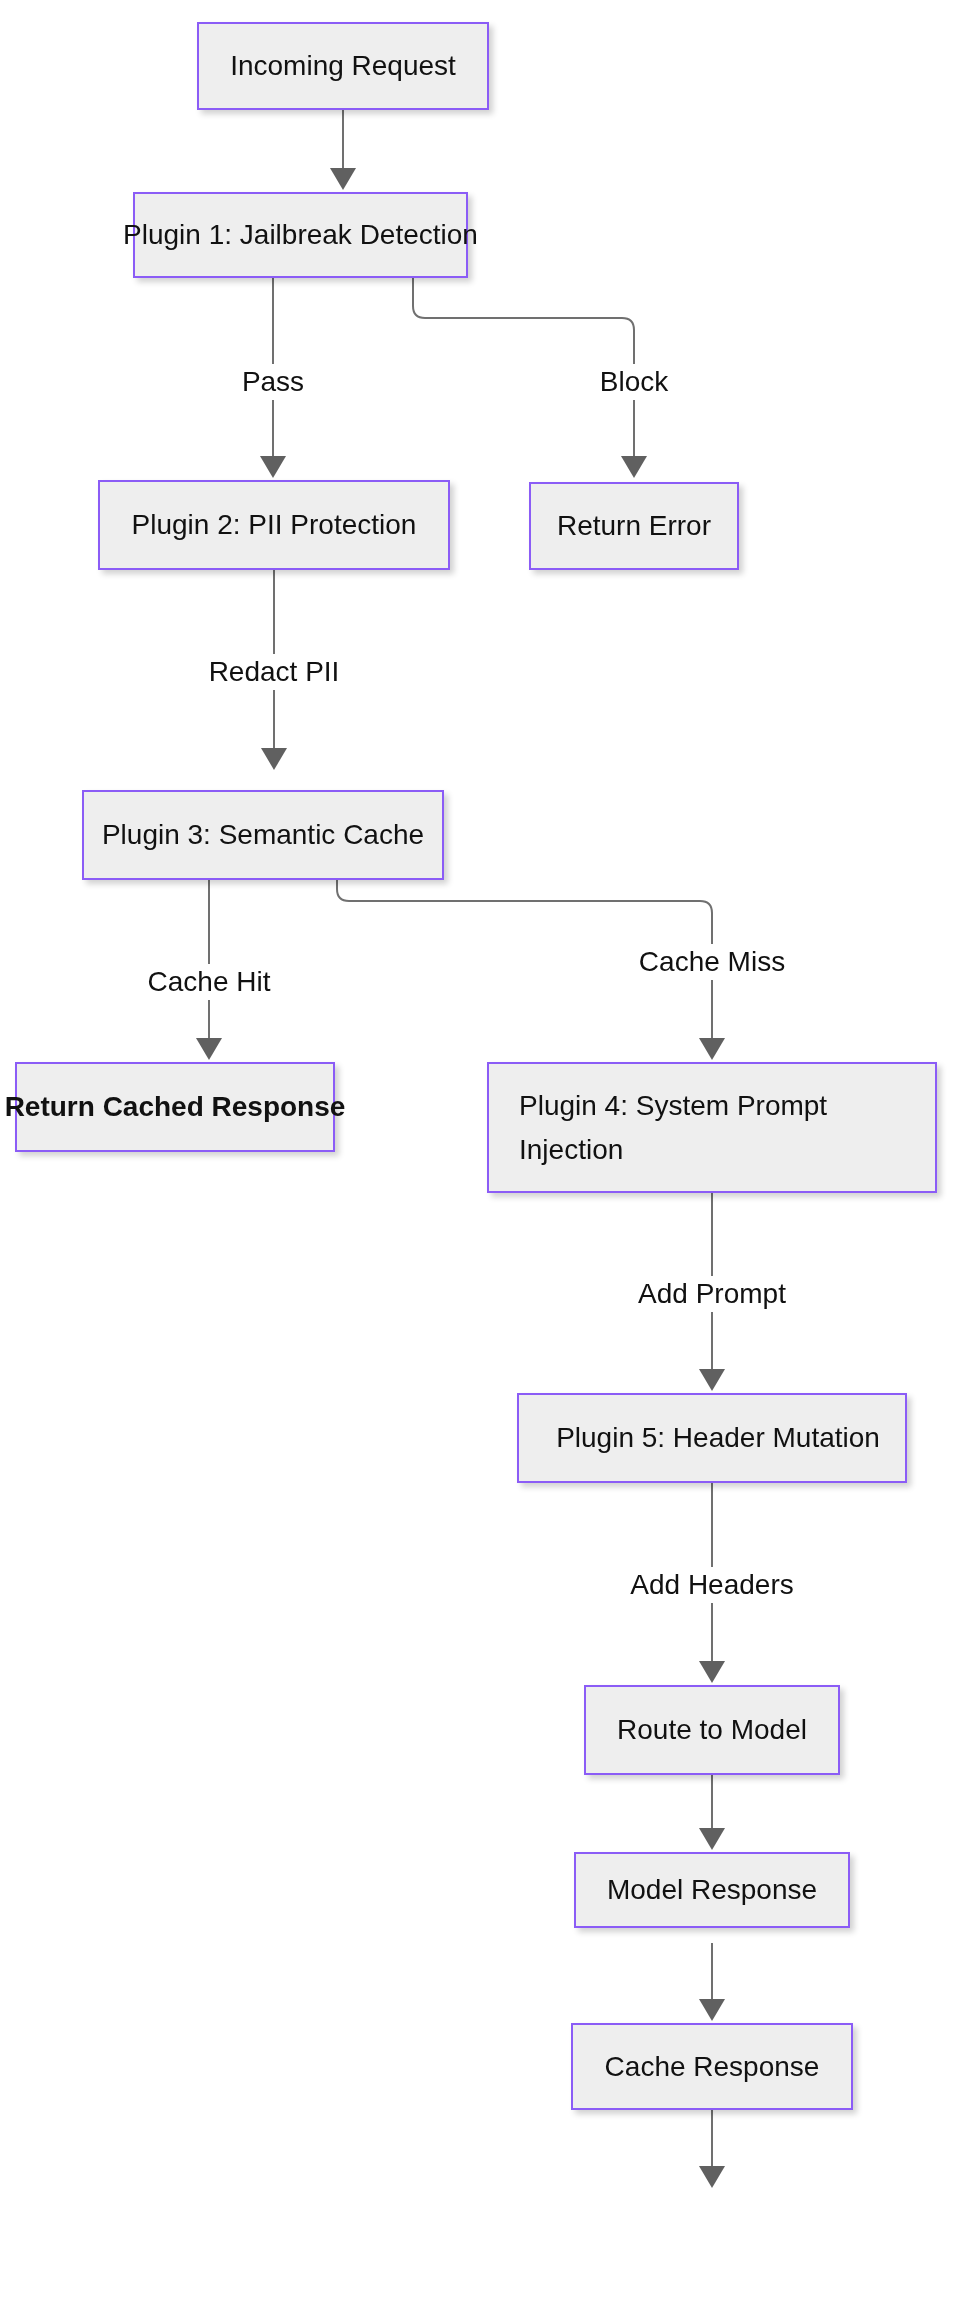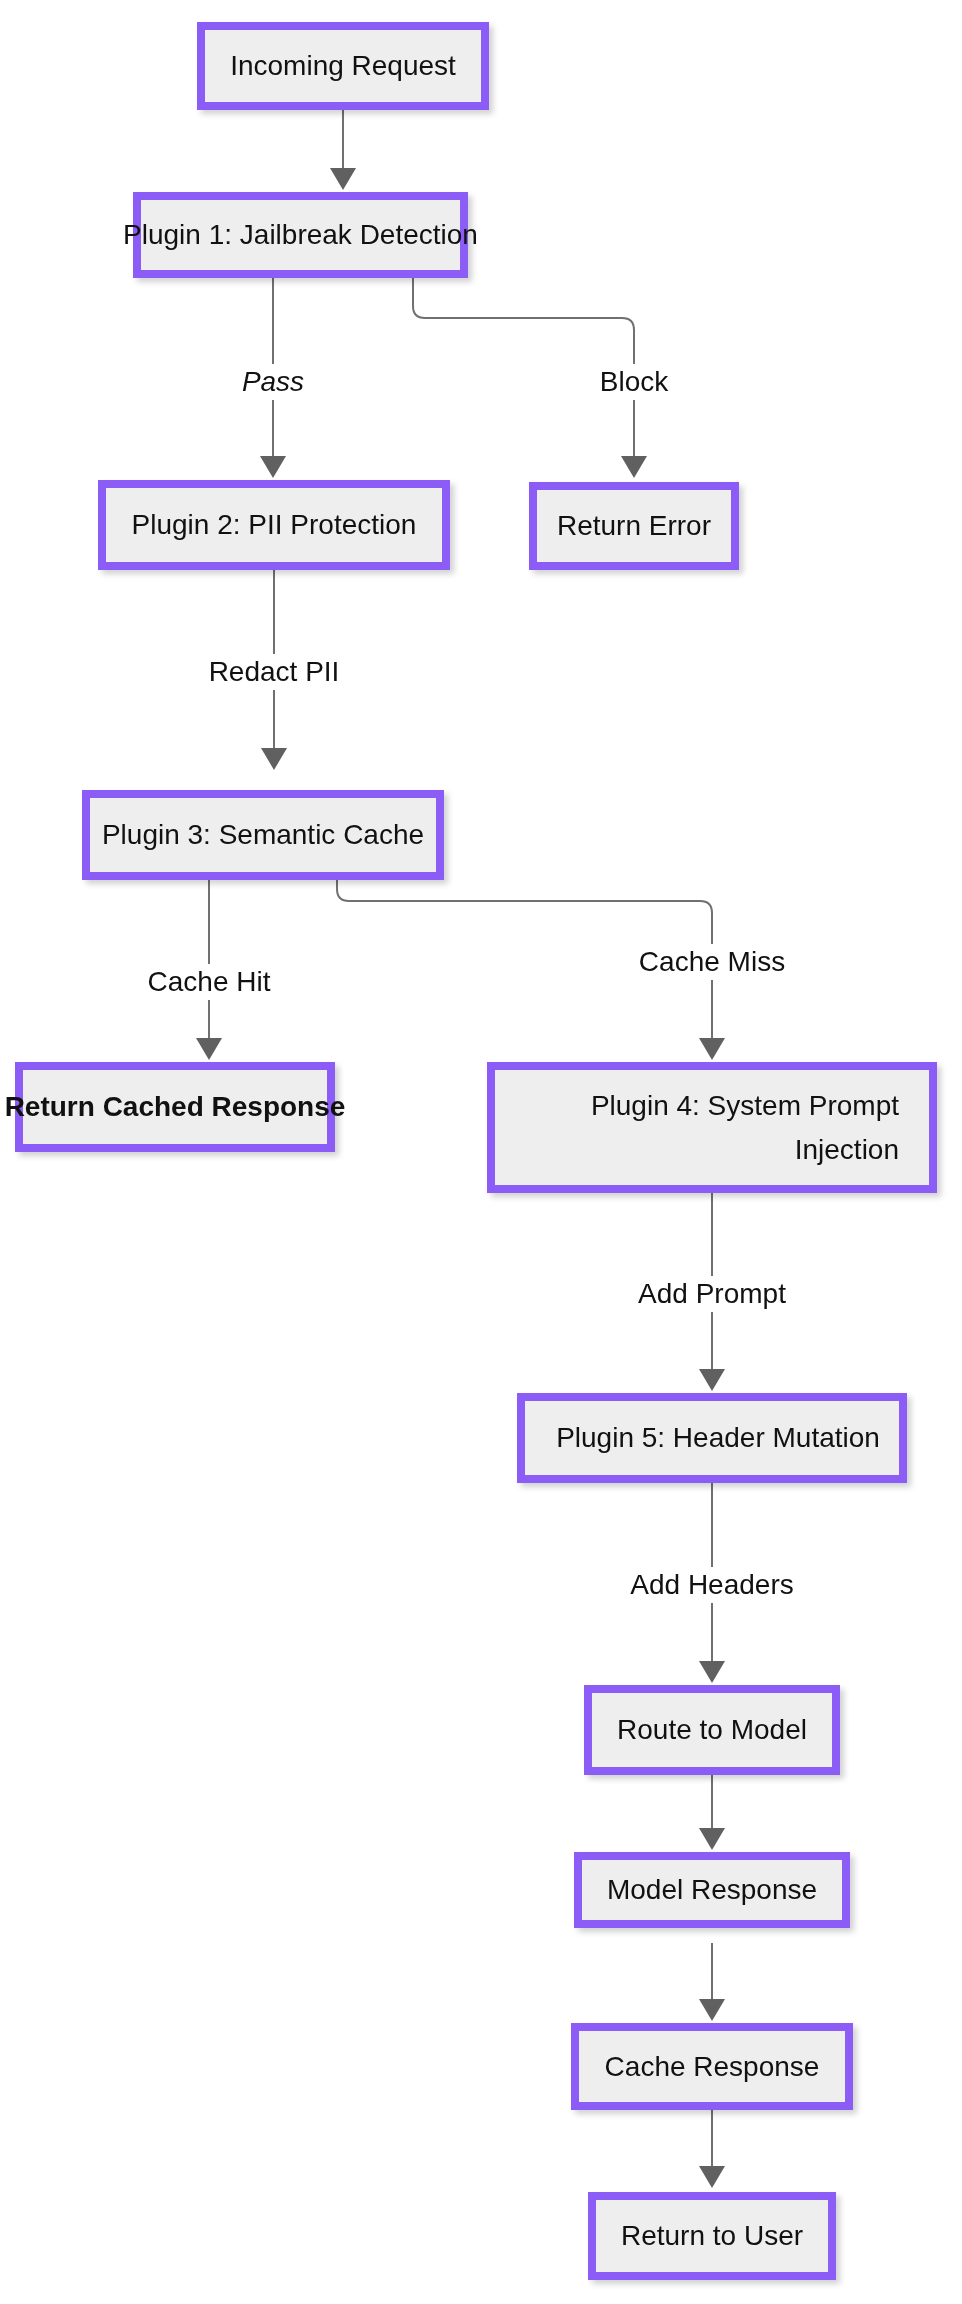--- a/index.html
+++ b/index.html
@@ -10,24 +10,24 @@
     font-family:"Liberation Sans","DejaVu Sans",sans-serif;
     overflow:hidden;
   }
   .edges{position:absolute;left:0;top:0;width:962px;height:2304px;}
   .edge{stroke:#707070;stroke-width:2;fill:none;}
   .arrowhead{fill:#606060;stroke:none;}
   .node{
     position:absolute;
     box-sizing:border-box;
     background:#eeeeee;
-    border:8px solid #8b5cf6;
+    border:2px solid #8b5cf6;
     box-shadow:4px 4px 6px rgba(0,0,0,0.18);
     display:flex;align-items:center;justify-content:center;
-    text-align:right;
+    text-align:left;
     font-size:28px;color:#111111;
     white-space:nowrap;
     line-height:1.55;
   }
   .node.wrap{white-space:normal;padding:4px 30px;}
   .edge-label{
     position:absolute;
     transform:translate(-50%,-50%);
     background:#ffffff;
     padding:2px 8px;
@@ -91,23 +91,22 @@
   <div class="node wrap" style="left:487px;top:1062px;width:450px;height:131px;">Plugin 4: System Prompt Injection</div>
 
   <div class="node" style="left:517px;top:1393px;width:390px;height:90px;padding-left:12px;">Plugin 5: Header Mutation</div>
 
   <div class="node" style="left:584px;top:1685px;width:256px;height:90px;">Route to Model</div>
 
   <div class="node" style="left:574px;top:1852px;width:276px;height:76px;">Model Response</div>
 
   <div class="node" style="left:571px;top:2023px;width:282px;height:87px;">Cache Response</div>
 
-  <div class="node" style="left:588px;top:2192px;width:248px;height:88px;">Return to User</div>
 
-  <div class="edge-label" style="left:273px;top:382px;font-style:italic;">Pass</div>
+  <div class="edge-label" style="left:273px;top:382px;">Pass</div>
 
   <div class="edge-label" style="left:634px;top:382px;">Block</div>
 
   <div class="edge-label" style="left:274px;top:672px;">Redact PII</div>
 
   <div class="edge-label" style="left:209px;top:982px;">Cache Hit</div>
 
   <div class="edge-label" style="left:712px;top:962px;">Cache Miss</div>
 
   <div class="edge-label" style="left:712px;top:1294px;">Add Prompt</div>

